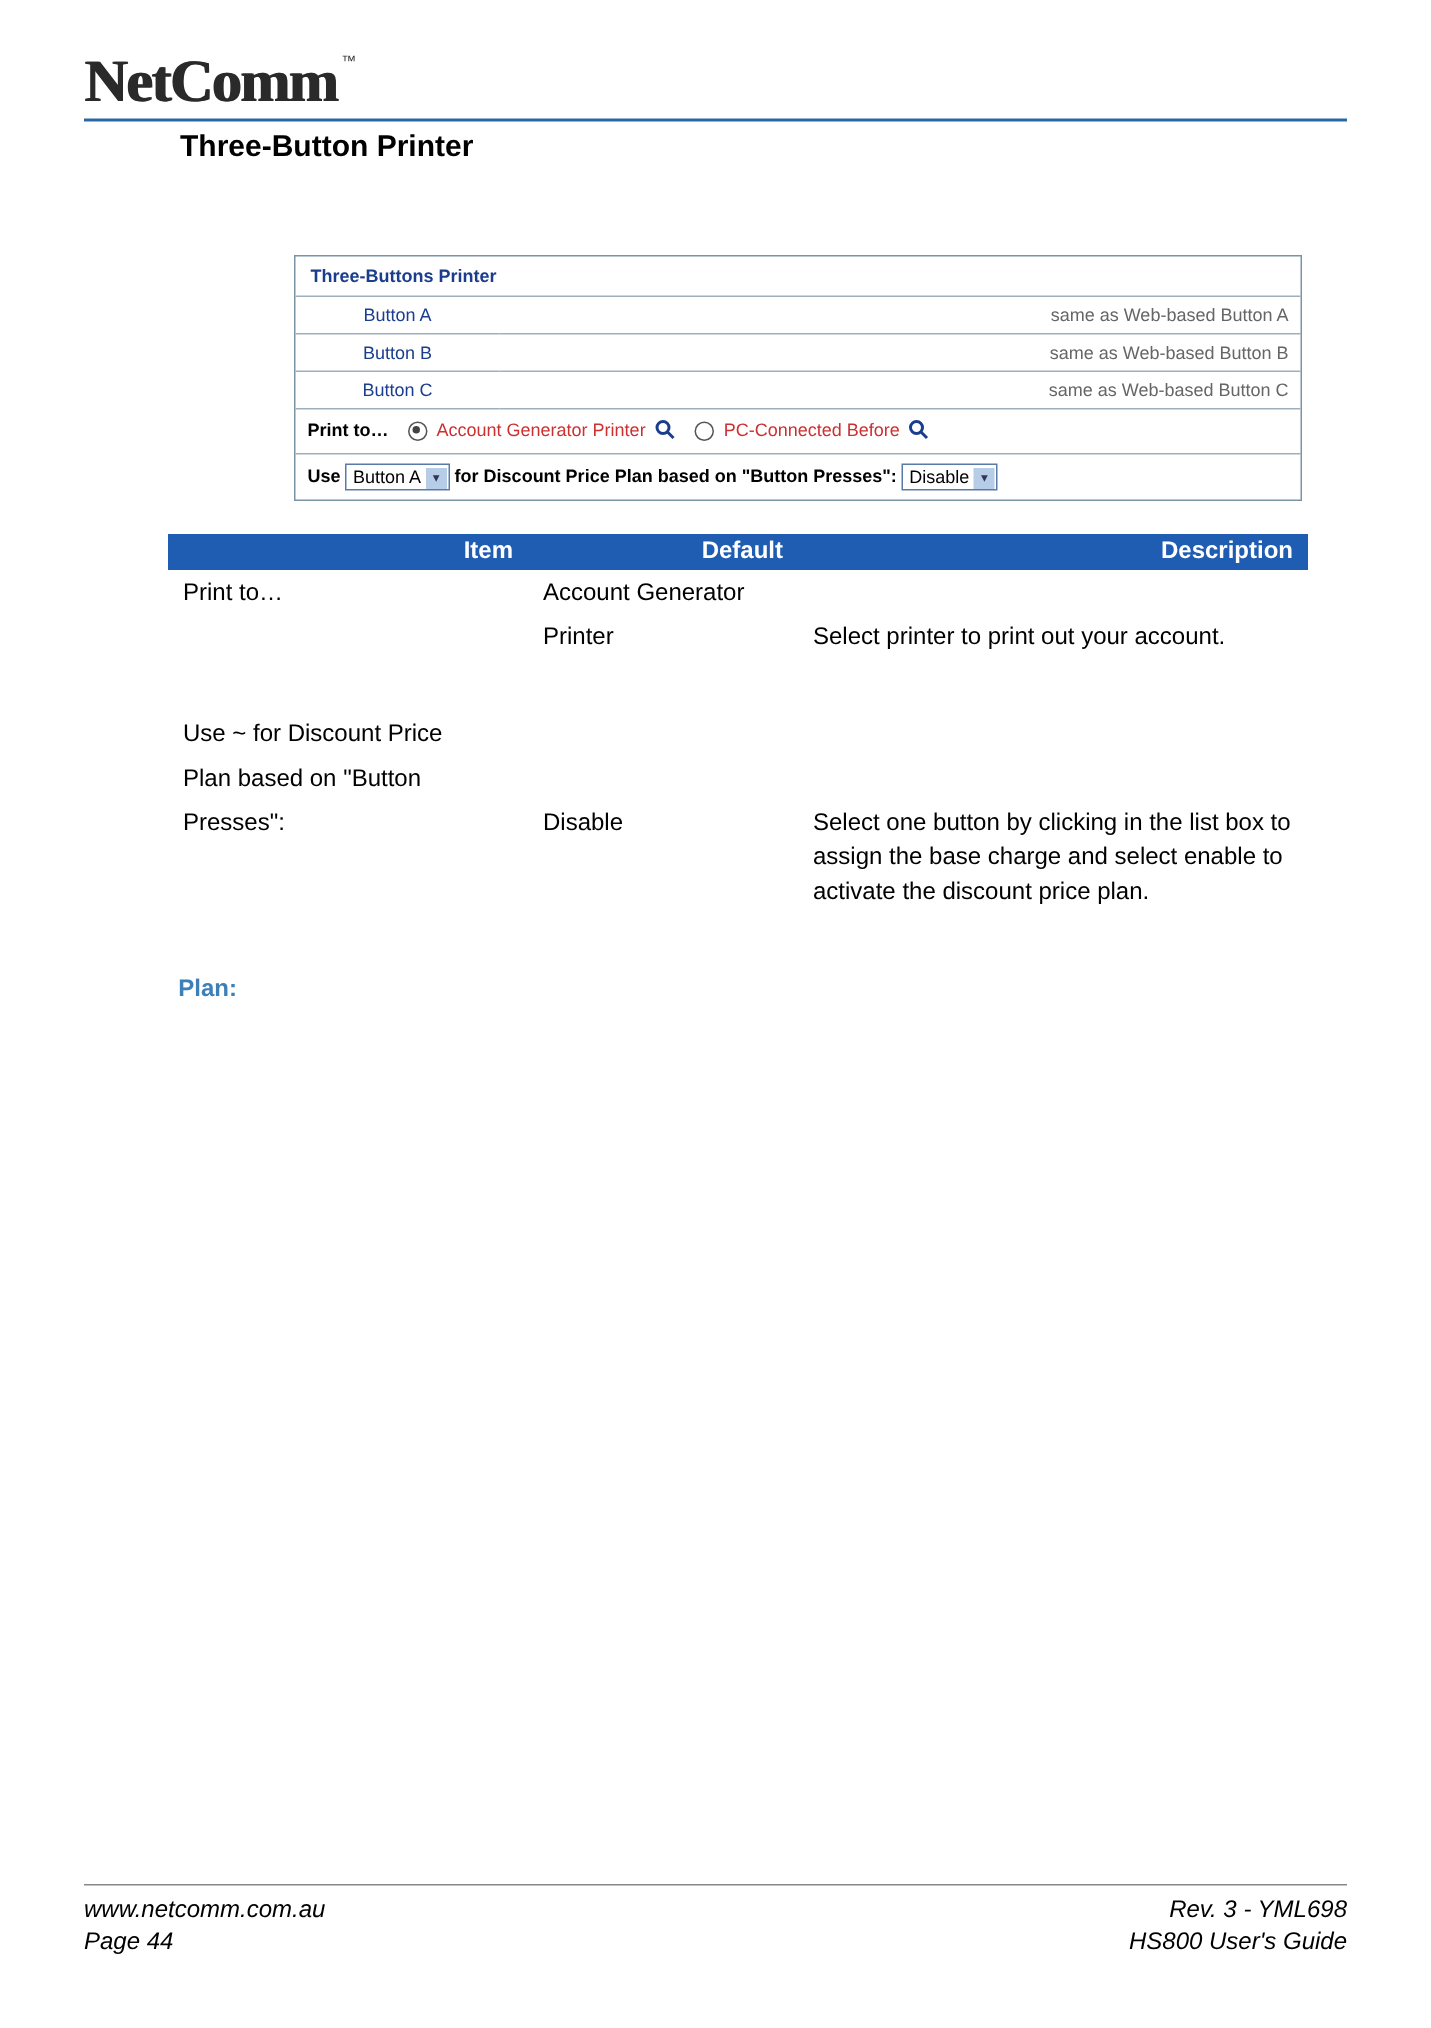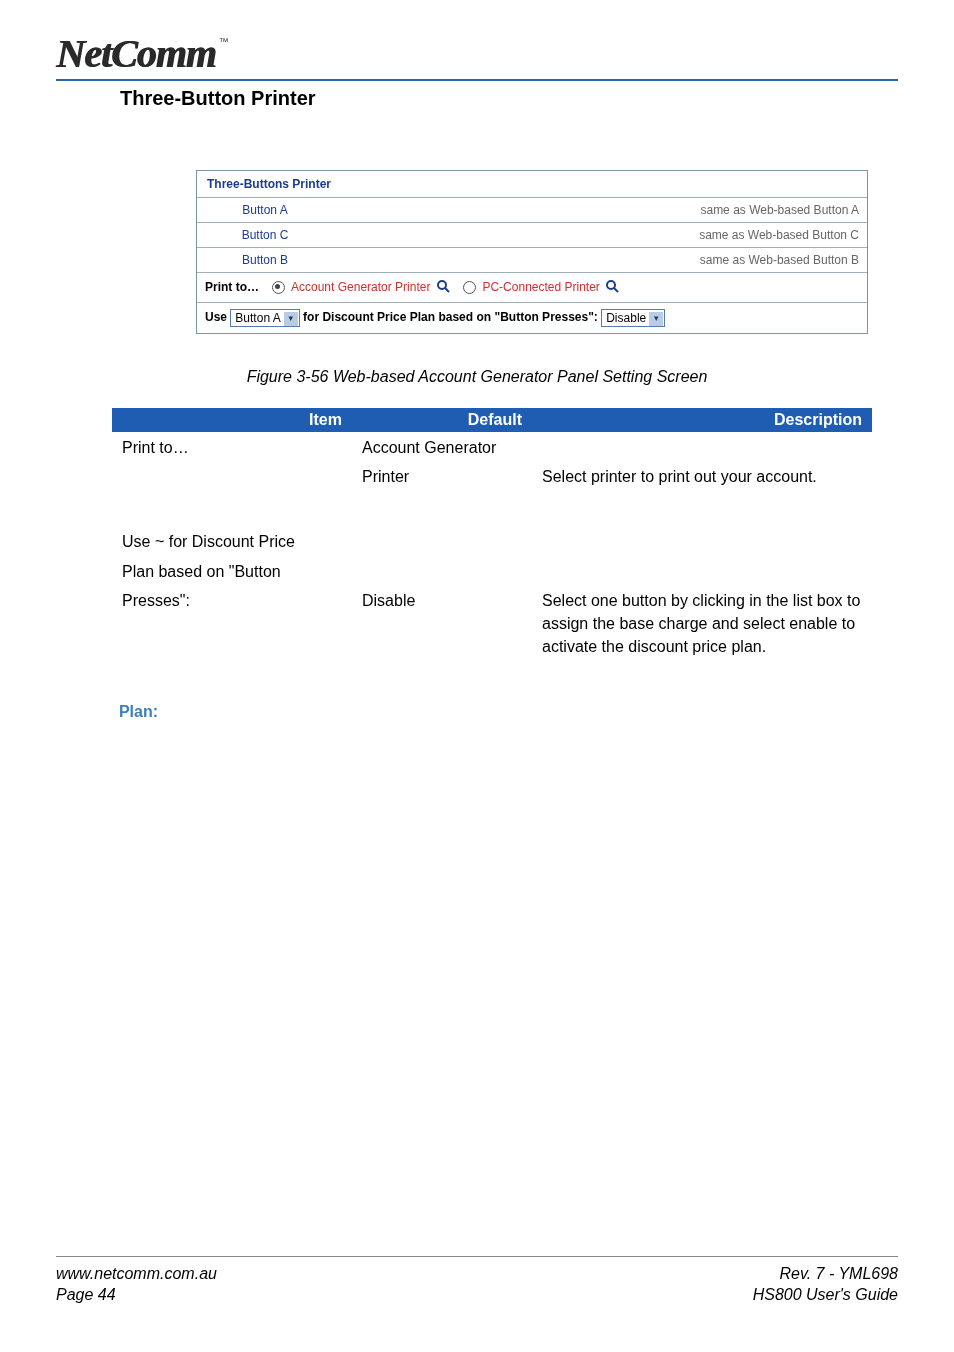--- a/index.html
+++ b/index.html
@@ -17,21 +17,20 @@
     box-sizing: border-box;
     padding: 30px 56px 0 56px;
   }
   
   .logo-row {
     display: flex;
     align-items: flex-start;
   }
   .logo-text {
     font-family: 'Brush Script MT', 'Segoe Script', cursive;
-    font-style: italic;
     font-weight: 900;
     font-size: 40px;
     letter-spacing: -1px;
     color: #2a2a2a;
     text-shadow: 1px 0 0 #2a2a2a;
   }
   .logo-tm {
     font-family: Arial, sans-serif;
     font-size: 10px;
     margin-top: 6px;
@@ -227,42 +226,42 @@
   <table class="figure-wrap" cellspacing="0" cellpadding="0">
     <tbody>
         <tr class="fig-title-row">
       <td colspan="2">Three-Buttons Printer</td>
     </tr>
     <tr class="fig-button-row">
       <td class="lbl">Button A</td>
       <td class="val">same as Web-based Button A</td>
     </tr>
     <tr class="fig-button-row">
+      <td class="lbl">Button B</td>
+      <td class="val">same as Web-based Button B</td>
+    </tr>
+    <tr class="fig-button-row">
       <td class="lbl">Button C</td>
       <td class="val">same as Web-based Button C</td>
-    </tr>
-    <tr class="fig-button-row">
-      <td class="lbl">Button B</td>
-      <td class="val">same as Web-based Button B</td>
     </tr>
     <tr class="fig-printto-row">
       <td colspan="2">
         <span class="lbl">Print to…</span>
         &nbsp;&nbsp;
         <span class="radio-dot checked"></span>
         <span class="red-text">Account Generator Printer</span>
         <span class="mag-icon">
           <svg width="14" height="14" viewBox="0 0 14 14">
                 <circle cx="6" cy="6" r="4" fill="none" stroke="#1b3d8d" stroke-width="2"></circle>
                 <line x1="9" y1="9" x2="13" y2="13" stroke="#1b3d8d" stroke-width="2"></line>
               </svg>
         </span>
         &nbsp;&nbsp;
         <span class="radio-dot"></span>
-        <span class="red-text">PC-Connected Printer</span>
+        <span class="red-text">PC-Connected Before</span>
         <span class="mag-icon">
           <svg width="14" height="14" viewBox="0 0 14 14">
                 <circle cx="6" cy="6" r="4" fill="none" stroke="#1b3d8d" stroke-width="2"></circle>
                 <line x1="9" y1="9" x2="13" y2="13" stroke="#1b3d8d" stroke-width="2"></line>
               </svg>
         </span>
       </td>
     </tr>
     <tr class="fig-use-row">
       <td colspan="2">
@@ -272,21 +271,20 @@
         </span>
         <b>for Discount Price Plan based on "Button Presses":</b>
         <span class="combo">
           <span>Disable</span><span class="arrow">▾</span>
         </span>
       </td>
     </tr>
   </tbody>
     </table>
 
-  <div class="figure-caption">Figure 3-56 Web-based Account Generator Panel Setting Screen</div>
 
   <table class="desc-table">
     <thead>
       <tr>
         <th class="col-item">Item</th>
         <th class="col-default">Default</th>
         <th>Description</th>
       </tr>
     </thead>
     <tbody>
@@ -324,21 +322,21 @@
   </table>
 
   <div class="note-row">
     <div class="note-label">Plan:</div>
   </div>
 
   <div class="footer">
     <div class="footer-rule"></div>
     <div class="footer-line">
       <span>www.netcomm.com.au</span>
-      <span>Rev. 7 - YML698</span>
+      <span>Rev. 3 - YML698</span>
     </div>
     <div class="footer-line">
       <span>Page 44</span>
       <span>HS800 User's Guide</span>
     </div>
   </div>
 
 </div>
 
 </body></html>

